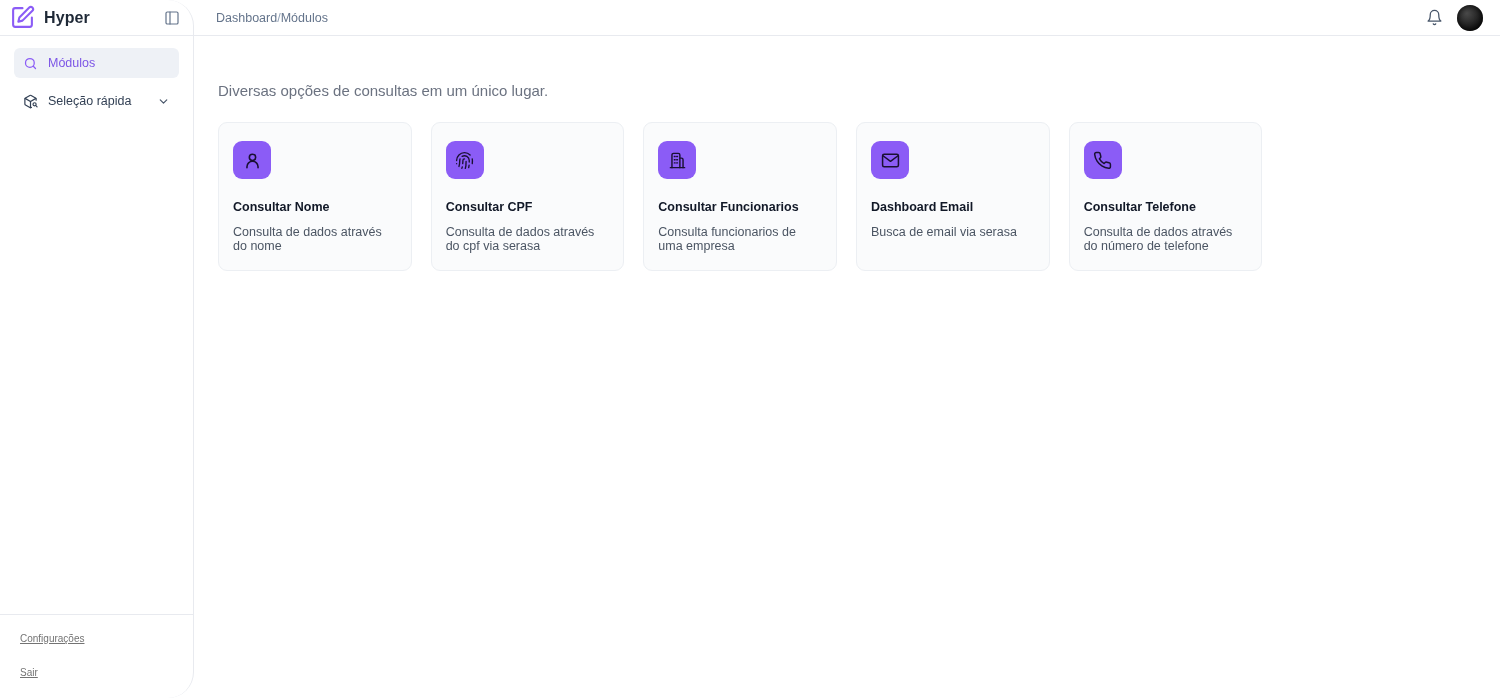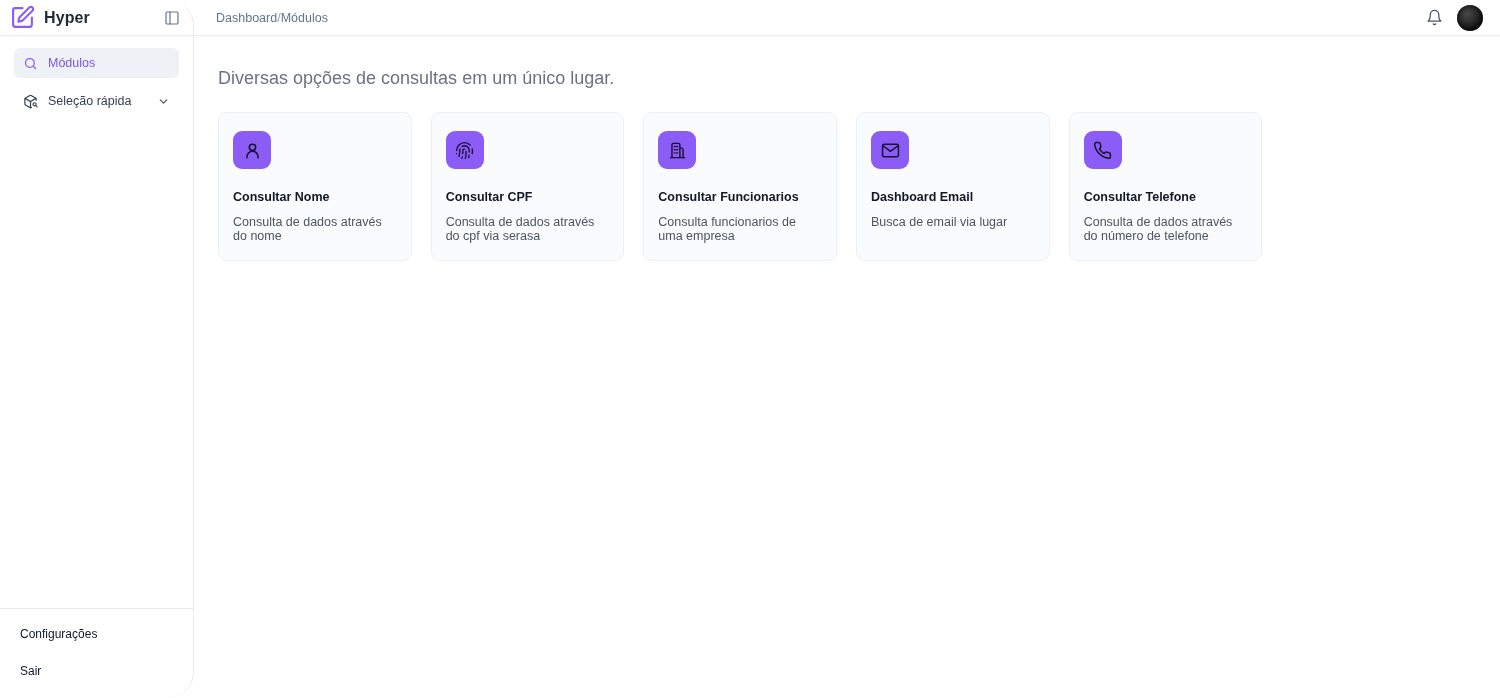--- a/index.html
+++ b/index.html
@@ -54,23 +54,23 @@
   .nav-item.active .nav-ico { color: #8b5cf6; }
   .nav-label { flex: 1 1 auto; white-space: nowrap; }
   .chev { width: 13px; height: 13px; color: #475569; flex: 0 0 13px; }
 
   .nav-spacer { flex: 1 1 auto; }
   .nav-bottom {
     border-top: 1px solid #e8eaef;
     padding: 18px 14px 20px 20px;
   }
   .bottom-item {
-    font-size: 12px; color: #0f172a;
+    font-size: 10px; color: #737373;
     margin-bottom: 23px; cursor: pointer;
-    display: block; white-space: nowrap;
+    display: block; white-space: nowrap; text-decoration: underline;
   }
   .bottom-item:last-child { margin-bottom: 0; }
 
   
   .main { flex: 1 1 auto; display: flex; flex-direction: column; height: 698px; background: #fff; }
   .topbar {
     height: 36px; flex: 0 0 36px;
     display: flex; align-items: center;
     border-bottom: 1px solid #e8eaef;
     padding: 0 17px 0 22px;
@@ -86,21 +86,21 @@
     width: 26px; height: 26px; border-radius: 50%;
     background:
       radial-gradient(circle at 38% 32%, #4a4a4a 0%, #2a2a2a 42%, #111 72%, #0a0a0a 100%);
     box-shadow: inset 0 0 6px rgba(0,0,0,.8);
     cursor: pointer; flex: 0 0 26px;
     overflow: hidden;
   }
 
   .content { flex: 1 1 auto; padding: 30px 25px 0 24px; overflow: hidden; }
   .page-title { font-size: 21px; font-weight: 700; color: #0b1220; letter-spacing: -.2px; }
-  .page-sub { font-size: 18px; color: #6b7280; margin-top: 2px; }
+  .page-sub { font-size: 15px; color: #6b7280; margin-top: 16px; }
 
   .grid {
     margin-top: 23px;
     display: grid;
     grid-template-columns: repeat(6, 1fr);
     gap: 19px;
     max-width: 1258px;
   }
   .card {
     background: #fafbfc;
@@ -261,21 +261,21 @@
         </div>
 
         <div class="card">
           <span class="card-icon">
             <svg viewBox="0 0 24 24" fill="none" stroke="currentColor" stroke-width="1.9" stroke-linecap="round" stroke-linejoin="round">
               <rect x="2" y="4" width="20" height="16" rx="2"></rect>
               <path d="m2.5 6 9.5 7 9.5-7"></path>
             </svg>
           </span>
           <span class="card-title">Dashboard Email</span>
-          <span class="card-desc">Busca de email via lugar</span>
+          <span class="card-desc">Busca de email via serasa</span>
         </div>
 
         <div class="card">
           <span class="card-icon">
             <svg viewBox="0 0 24 24" fill="none" stroke="currentColor" stroke-width="1.9" stroke-linecap="round" stroke-linejoin="round">
               <path d="M22 16.92v3a2 2 0 0 1-2.18 2 19.8 19.8 0 0 1-8.63-3.07 19.5 19.5 0 0 1-6-6A19.8 19.8 0 0 1 2.12 4.2 2 2 0 0 1 4.11 2h3a2 2 0 0 1 2 1.72c.13.96.36 1.9.7 2.81a2 2 0 0 1-.45 2.11L8.1 9.9a16 16 0 0 0 6 6l1.26-1.26a2 2 0 0 1 2.11-.45c.9.34 1.85.57 2.81.7A2 2 0 0 1 22 16.92z"></path>
             </svg>
           </span>
           <span class="card-title">Consultar Telefone</span>
           <span class="card-desc">Consulta de dados através do número de telefone</span>

